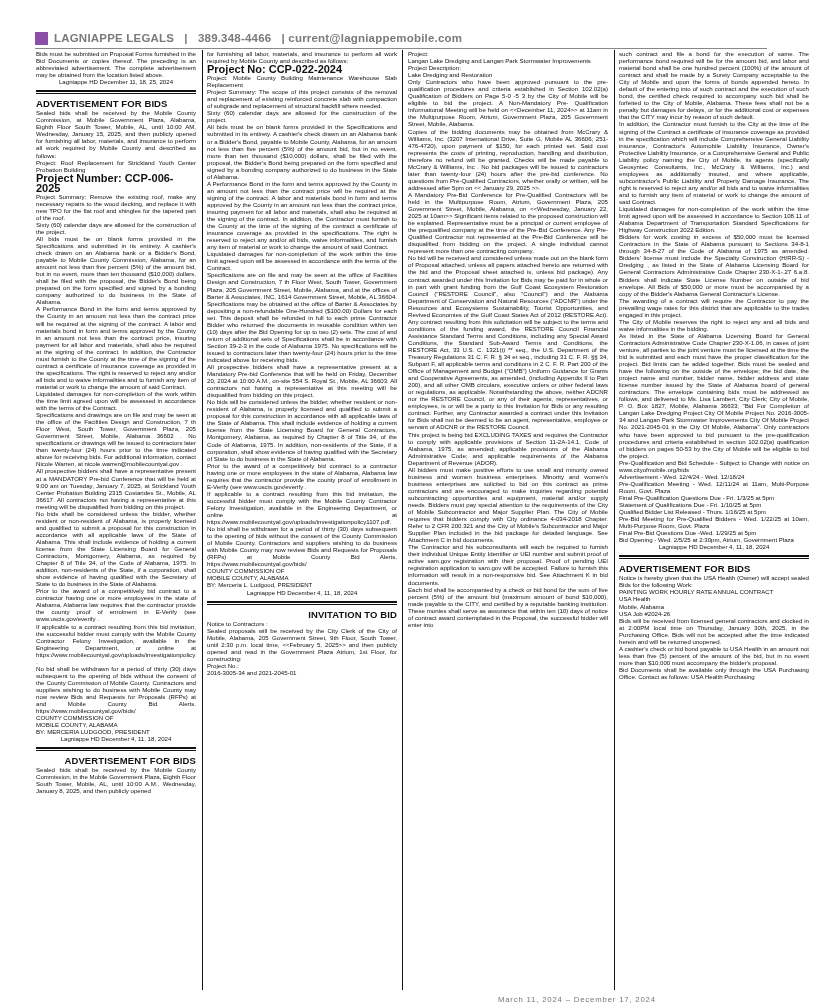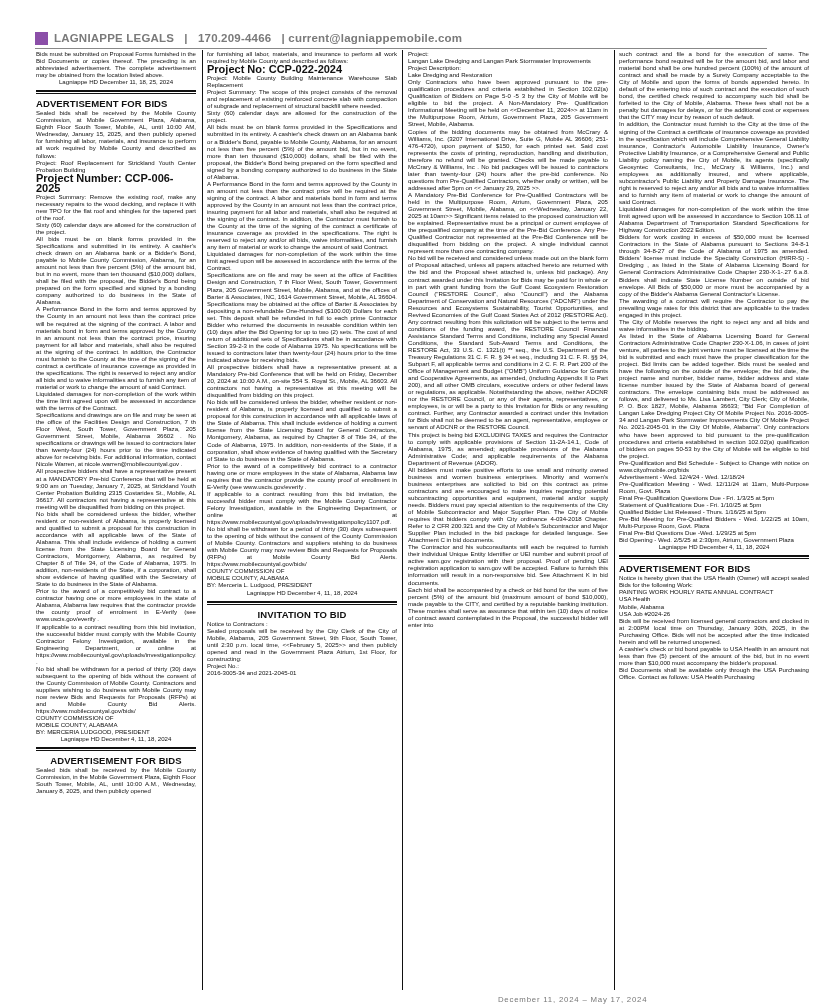--- a/index.html
+++ b/index.html
@@ -6,36 +6,36 @@
   body { width:819px; height:1008px; position:relative; overflow:hidden; font-family:"Liberation Sans Narrow","Liberation Sans", sans-serif; color:#111; }
   .header { position:absolute; left:35px; top:31px; height:14px; display:flex; align-items:center; }
   .header .sq { width:13px; height:13px; background:#8b4fa8; margin-right:6px; }
   .header .t { font-family:"Liberation Sans", sans-serif; font-weight:bold; font-size:11.5px; color:#7a7a7a; letter-spacing:0.2px; white-space:pre; }
   .rule-top { position:absolute; left:35px; top:48px; width:732px; height:1px; background:#888; }
   .cols { position:absolute; left:36px; top:50px; width:732px; height:938px; }
   .col { position:absolute; top:0; width:178px; height:938px; overflow:hidden; font-size:6.1px; line-height:7.05px; transform-origin:0 0; }
   .col p { margin:0; text-align:justify; hyphens:auto; }
   .vline { position:absolute; top:0; width:1px; height:940px; background:#111; }
   .ad-rule { border-top:2px solid #111; border-bottom:1px solid #111; height:1px; margin:5px 0 4px 0; }
-  .ad-title { font-family:"Liberation Sans", sans-serif; font-weight:900; font-size:9.5px; line-height:11px; text-align:center; letter-spacing:0.1px; }
+  .ad-title { font-family:"Liberation Sans", sans-serif; font-weight:900; font-size:9.5px; line-height:11px; text-align:right; letter-spacing:0.1px; }
   .ad-title.left { text-align:left; }
   .proj { font-family:"Liberation Sans", sans-serif; font-weight:900; font-size:11px; line-height:10px; }
   .sig { text-align:center !important; }
   .footer { position:absolute; left:492px; top:986px; font-family:"Liberation Sans", sans-serif; font-size:7.8px; color:#777; letter-spacing:0.8px; white-space:pre; }
 </style>
 </head>
 <body>
 
 <div class="header">
   <span class="sq"></span>
   <span class="t">LAGNIAPPE LEGALS</span>
   <span class="t">   </span>
   <span class="t">|</span>
   <span class="t">   </span>
-  <span class="t">170.209-4466</span>
+  <span class="t">389.348-4466</span>
   <span class="t">   </span>
   <span class="t">|</span>
   <span class="t"> </span>
   <span class="t">current@lagniappemobile.com</span>
 </div>
 <div class="rule-top"></div>
 
 <div class="cols">
   <div class="col" id="col0" style="left: 0px; width: 160px;">
       <p>Bids must be submitted on Proposal Forms furnished in the Bid Documents or copies thereof. The preceding is an abbreviated advertisement. The complete advertisement may be obtained from the location listed above.</p>
@@ -133,19 +133,19 @@
       <p>Mobile, Alabama</p>
       <p>USA Job #2024-26</p>
       <p>Bids will be received from licensed general contractors and clocked in at 2:00PM local time on Thursday, January 30th, 2025, in the Purchasing Office. Bids will not be accepted after the time indicated herein and will be returned unopened.</p>
       <p>A cashier's check or bid bond payable to USA Health in an amount not less than five (5) percent of the amount of the bid, but in no event more than $10,000 must accompany the bidder's proposal.</p>
       <p>Bid Documents shall be available only through the USA Purchasing Office. Contact as follows: USA Health Purchasing</p>
     </div>
 
 </div>
 
 <div class="footer">
-  <span>December 11, 2024 – May 17, 2024</span>
+  <span>March 11, 2024 – December 17, 2024</span>
   <span>  </span>
   
   
   
   
 </div>
 
 </body></html>

